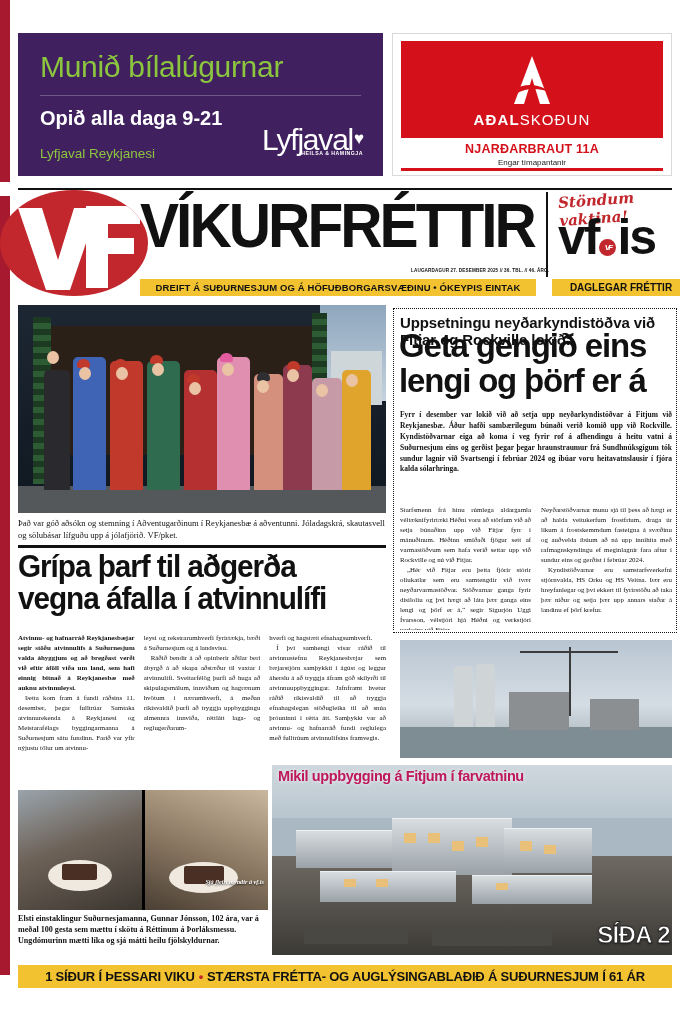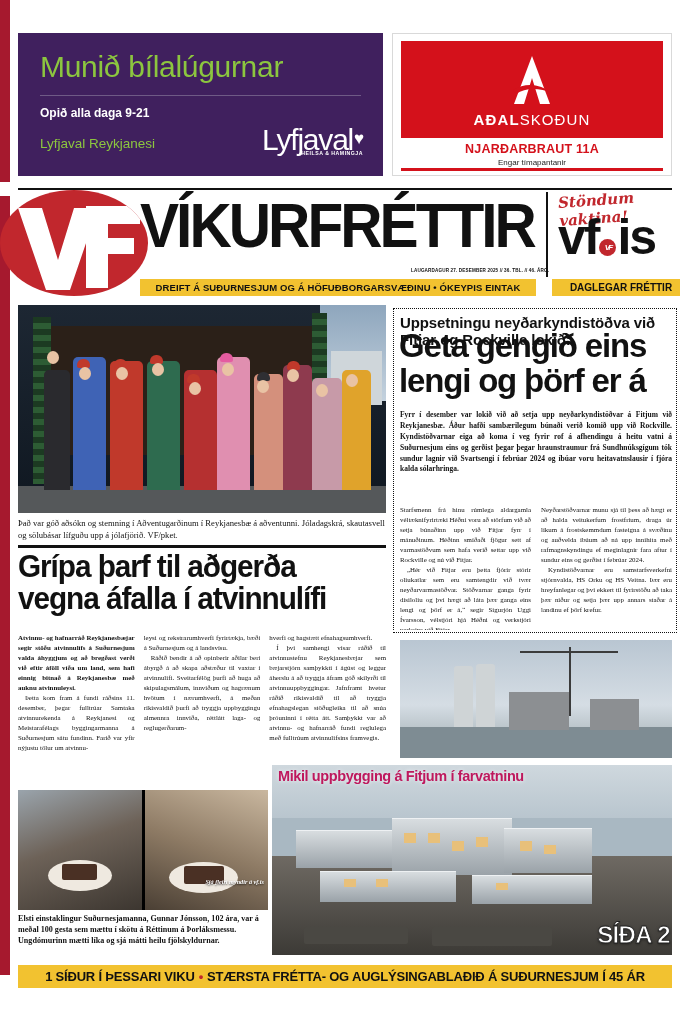--- a/index.html
+++ b/index.html
@@ -20,21 +20,21 @@
   .topads { position:absolute; left:18px; top:33px; width:654px; height:143px; }
   .ad-left {
     position:absolute; left:0; top:0; width:365px; height:143px;
     background:#40205e; padding:18px 22px 0 22px;
   }
   .ad-left h1 {
     color:#8cc63f; font-size:30px; font-weight:400; letter-spacing:-0.3px;
     line-height:1.05; white-space:nowrap;
   }
   .ad-rule { margin:12px 0 11px 0; height:1px; background:#6f5a86; }
-  .ad-left .open { color:#fff; font-size:12px; font-weight:700; line-height:1.15; }
+  .ad-left .open { color:#fff; font-size:20px; font-weight:700; line-height:1.15; }
   .ad-left .sub  { color:#8cc63f; font-size:13.5px; font-weight:400; margin-top:16px; }
   .lyf {
     position:absolute; right:20px; top:86px; color:#fff;
     font-size:30px; font-weight:400; letter-spacing:-1.2px; line-height:1;
     display:flex; align-items:flex-start;margin-top:6px;
   }
   .lyf .heart { font-size:17px; margin-left:1px; margin-top:5px; }
   .lyf-tag {
     position:absolute; right:20px; top:117px; color:#fff;
     font-size:5.2px; font-weight:700; letter-spacing:0.5px;
@@ -441,16 +441,16 @@
     <div class="f-lot" style="left:40%; bottom:5%; width:30%; height:10%;"></div>
 
     <div class="sida2">SÍÐA 2</div>
   </div>
 
   <div class="fitjar-label">Mikil uppbygging á Fitjum í farvatninu</div>
 
   <div class="footer">
     <span>1 SÍÐUR Í ÞESSARI VIKU</span>
     <span class="bullet">•</span>
-    <span>STÆRSTA FRÉTTA- OG AUGLÝSINGABLAÐIÐ Á SUÐURNESJUM Í 45 ÁR</span>
+    <span>STÆRSTA FRÉTTA- OG AUGLÝSINGABLAÐIÐ Á SUÐURNESJUM Í 61 ÁR</span>
   </div>
 
 </div>
 
 </body></html>

